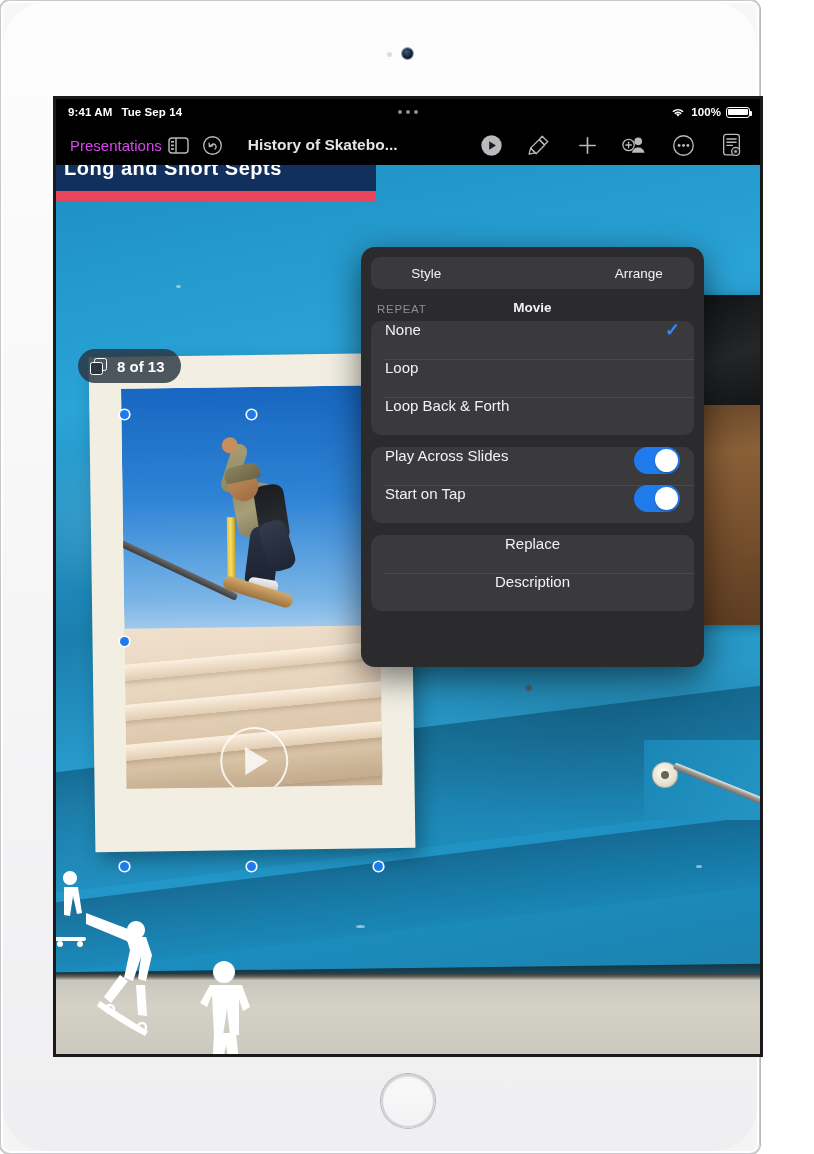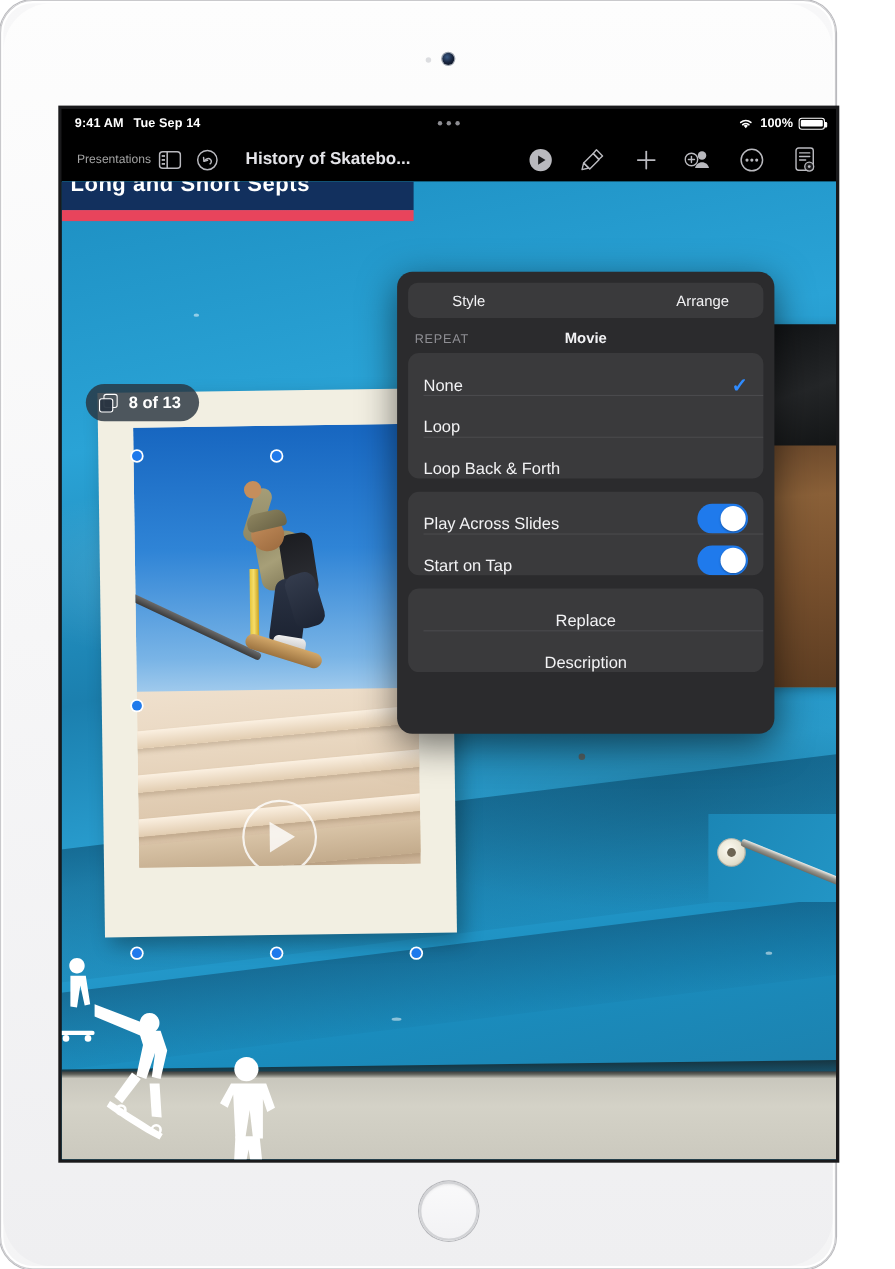--- a/index.html
+++ b/index.html
@@ -8,21 +8,21 @@
     background: #ffffff;
     font-family: "Liberation Sans", sans-serif;
     overflow: hidden;
   }
 
   
   .device {
     position: absolute; left: 0; top: 0;
     width: 760px; height: 1154px;
     background: linear-gradient(180deg,#f7f7f8 0%,#fbfbfc 40%,#f4f4f5 100%);
-    border-radius: 30px;
+    border-radius: 10px;
     border: 1px solid #c9c9cc;
     box-shadow: inset 0 0 0 2px #ffffff, 0 0 0 1px #b9b9bd;
   }
   .device-edge {
     position: absolute; left: 2px; top: 2px; right: 2px; bottom: 2px;
     border-radius: 44px;
     background: linear-gradient(180deg,#fdfdfd 0%,#f6f6f7 50%,#efeff1 100%);
   }
   .camera {
     position: absolute; left: 401px; top: 47px;
@@ -71,21 +71,21 @@
   }
   .battery::after{content:"";position:absolute;right:-3.4px;top:3px;width:2px;height:5px;
     background:#fff;border-radius:0 1px 1px 0;}
   .battery i{position:absolute;left:1.2px;top:1.2px;bottom:1.2px;right:1.2px;background:#fff;border-radius:1px;}
 
   
   .toolbar {
     position:absolute; left:0; top:26px; width:100%; height:40px;
     background:#000; display:flex; align-items:center; color:#c7c7cc;
   }
-  .tb-presentations { margin-left:14px; font-size:11px; color:#a3a3a3; }
+  .tb-presentations { margin-left:14px; font-size:15px; color:#d946ef; }
   .tb-icon { width:34px; height:28px; display:flex; align-items:center; justify-content:center; }
   .tb-title { font-size:15.5px; color:#e4e4e8; font-weight:700; margin-left:18px; white-space:nowrap;}
   .tb-spacer{flex:1}
   .tb-right{display:flex;align-items:center;gap:14px;margin-right:12px;}
 
   
   .slide {
     position:absolute; left:0; top:66px; width:704px; height:889px;
     overflow:hidden; background:#1f93c4;
   }
@@ -271,21 +271,21 @@
     flex:1;display:flex;align-items:center;justify-content:center;
     font-size:13.5px;color:#f2f2f4;border-radius:7px;
   }
   .seg.active{background:#6d6d72;font-weight:600;margin-top:48px;}
   .section-label{
     color:#8e8e93;font-size:11.5px;letter-spacing:.7px;
     margin:14px 0 6px 6px;
   }
   .group{background:#3a3a3c;border-radius:10px;overflow:hidden;}
   .row{
-    height:38px;display:flex;align-items:flex-end;padding:0 14px;
+    height:38px;display:flex;align-items:flex-start;padding:0 14px;
     color:#f2f2f4;font-size:15px;position:relative;
   }
   .row + .row::before{
     content:"";position:absolute;left:14px;right:0;top:0;height:1px;background:#4a4a4d;
   }
   .row .spacer{flex:1;}
   .check{color:#2f8bff;font-size:18px;font-weight:700;line-height:1;}
   .toggle{
     width:46px;height:27px;border-radius:14px;background:#1f7aec;position:relative;flex:none;
   }

